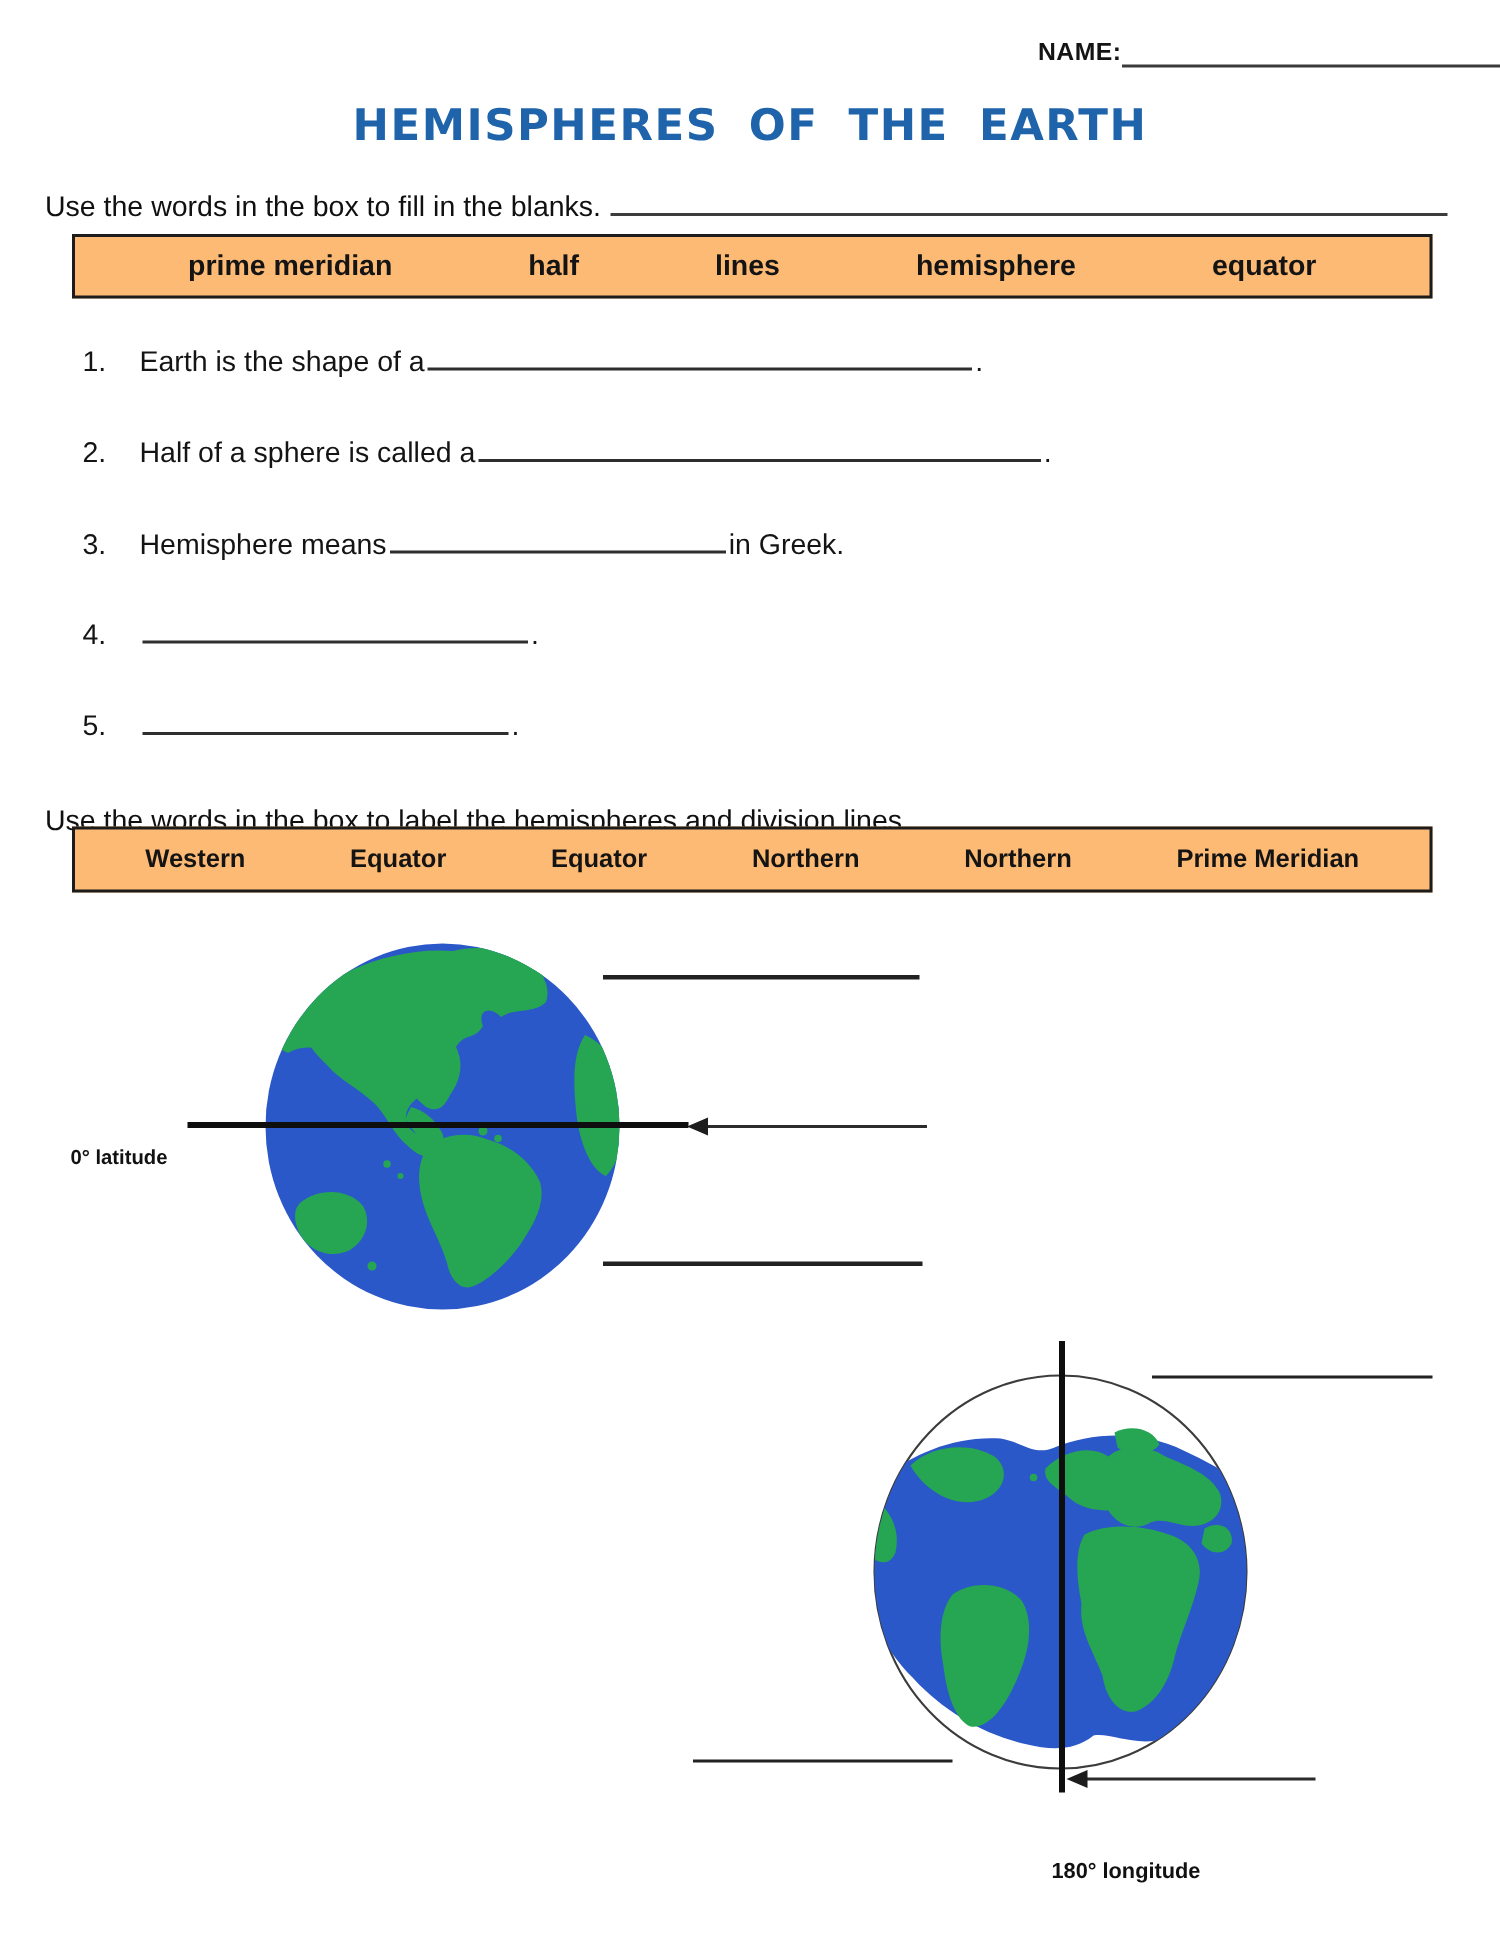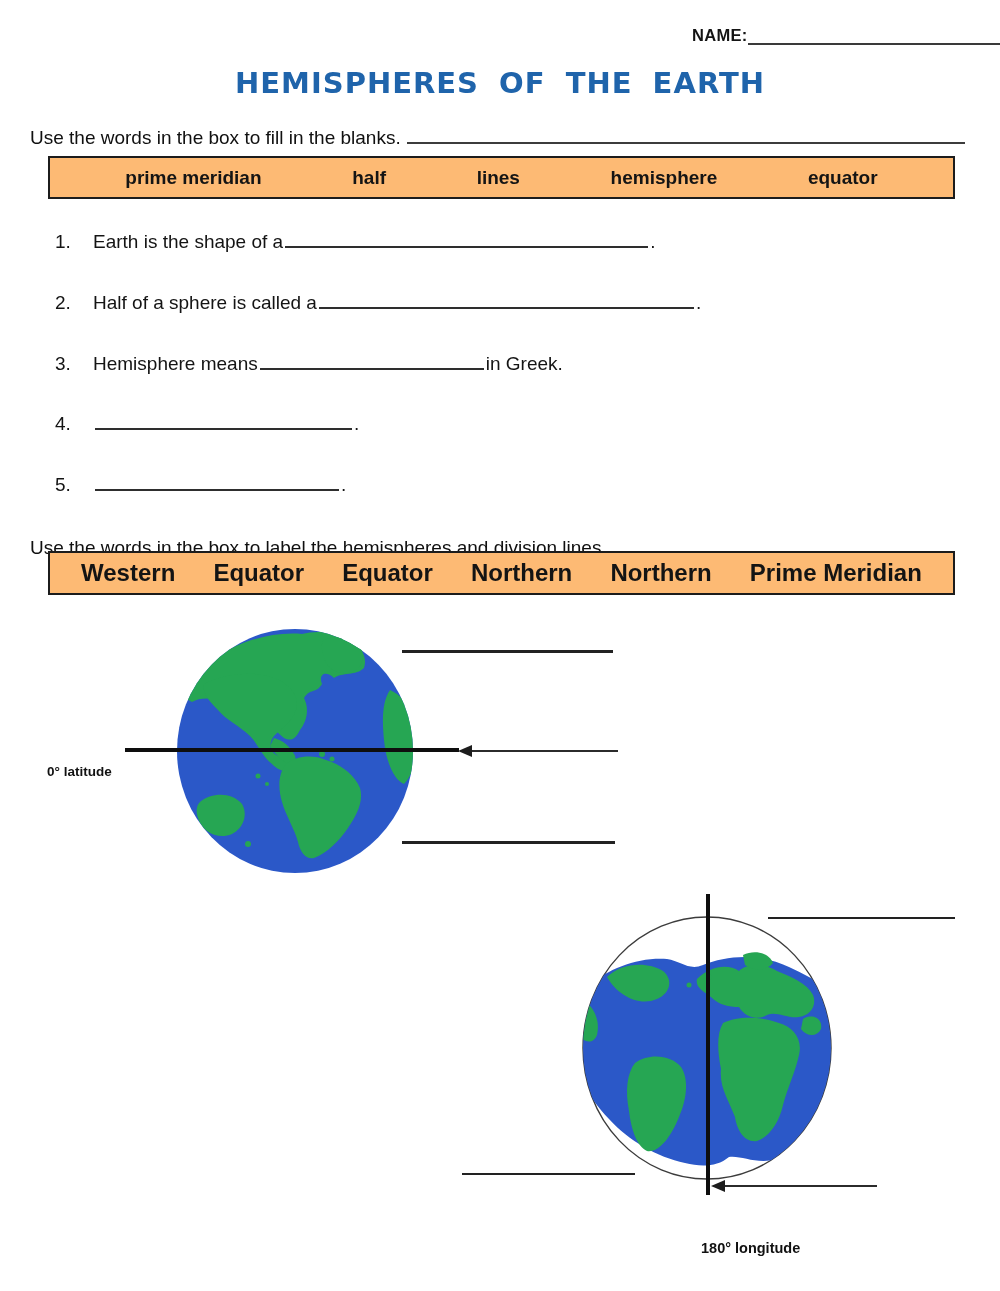--- a/index.html
+++ b/index.html
@@ -21,21 +21,21 @@
   
   .instr { font-size:19px; color:#101010; display:flex; align-items:baseline; }
   .instr1 { top:122px; left:30px; width:935px; }
   .instr2 { top:527px; left:30px; width:935px;margin-top:10px; }
   .fill-line { flex:1; border-bottom:2.5px solid #3c3c3c; height:22px; margin-left:6px; }
 
   
   .word-box { left:48px; width:907px; border:2.5px solid #1c1c1c; background:#fdba74;
     display:flex; align-items:center; justify-content:space-around; }
   .word-box-1 { top:156px; height:43px; font-size:19px; font-weight:bold; padding:0 30px; }
-  .word-box-2 { top:551px; height:44px; font-size:24px; font-weight:bold; padding:12px 12px; }
+  .word-box-2 { top:551px; height:44px; font-size:17px; font-weight:bold; padding:12px 12px; }
   .word { white-space:nowrap; }
 
   
   .question { left:55px; width:910px; display:flex; align-items:baseline; font-size:19px; }
   .q-num { width:38px; flex:0 0 38px; }
   .q-blank { display:inline-block; border-bottom:2px solid #2e2e2e; height:16px; margin:0 2px; }
   .qb1 { width:363px; } .qb2 { width:375px; } .qb3 { width:224px; }
   .qb4 { width:257px; } .qb5 { width:244px; }
 
   

